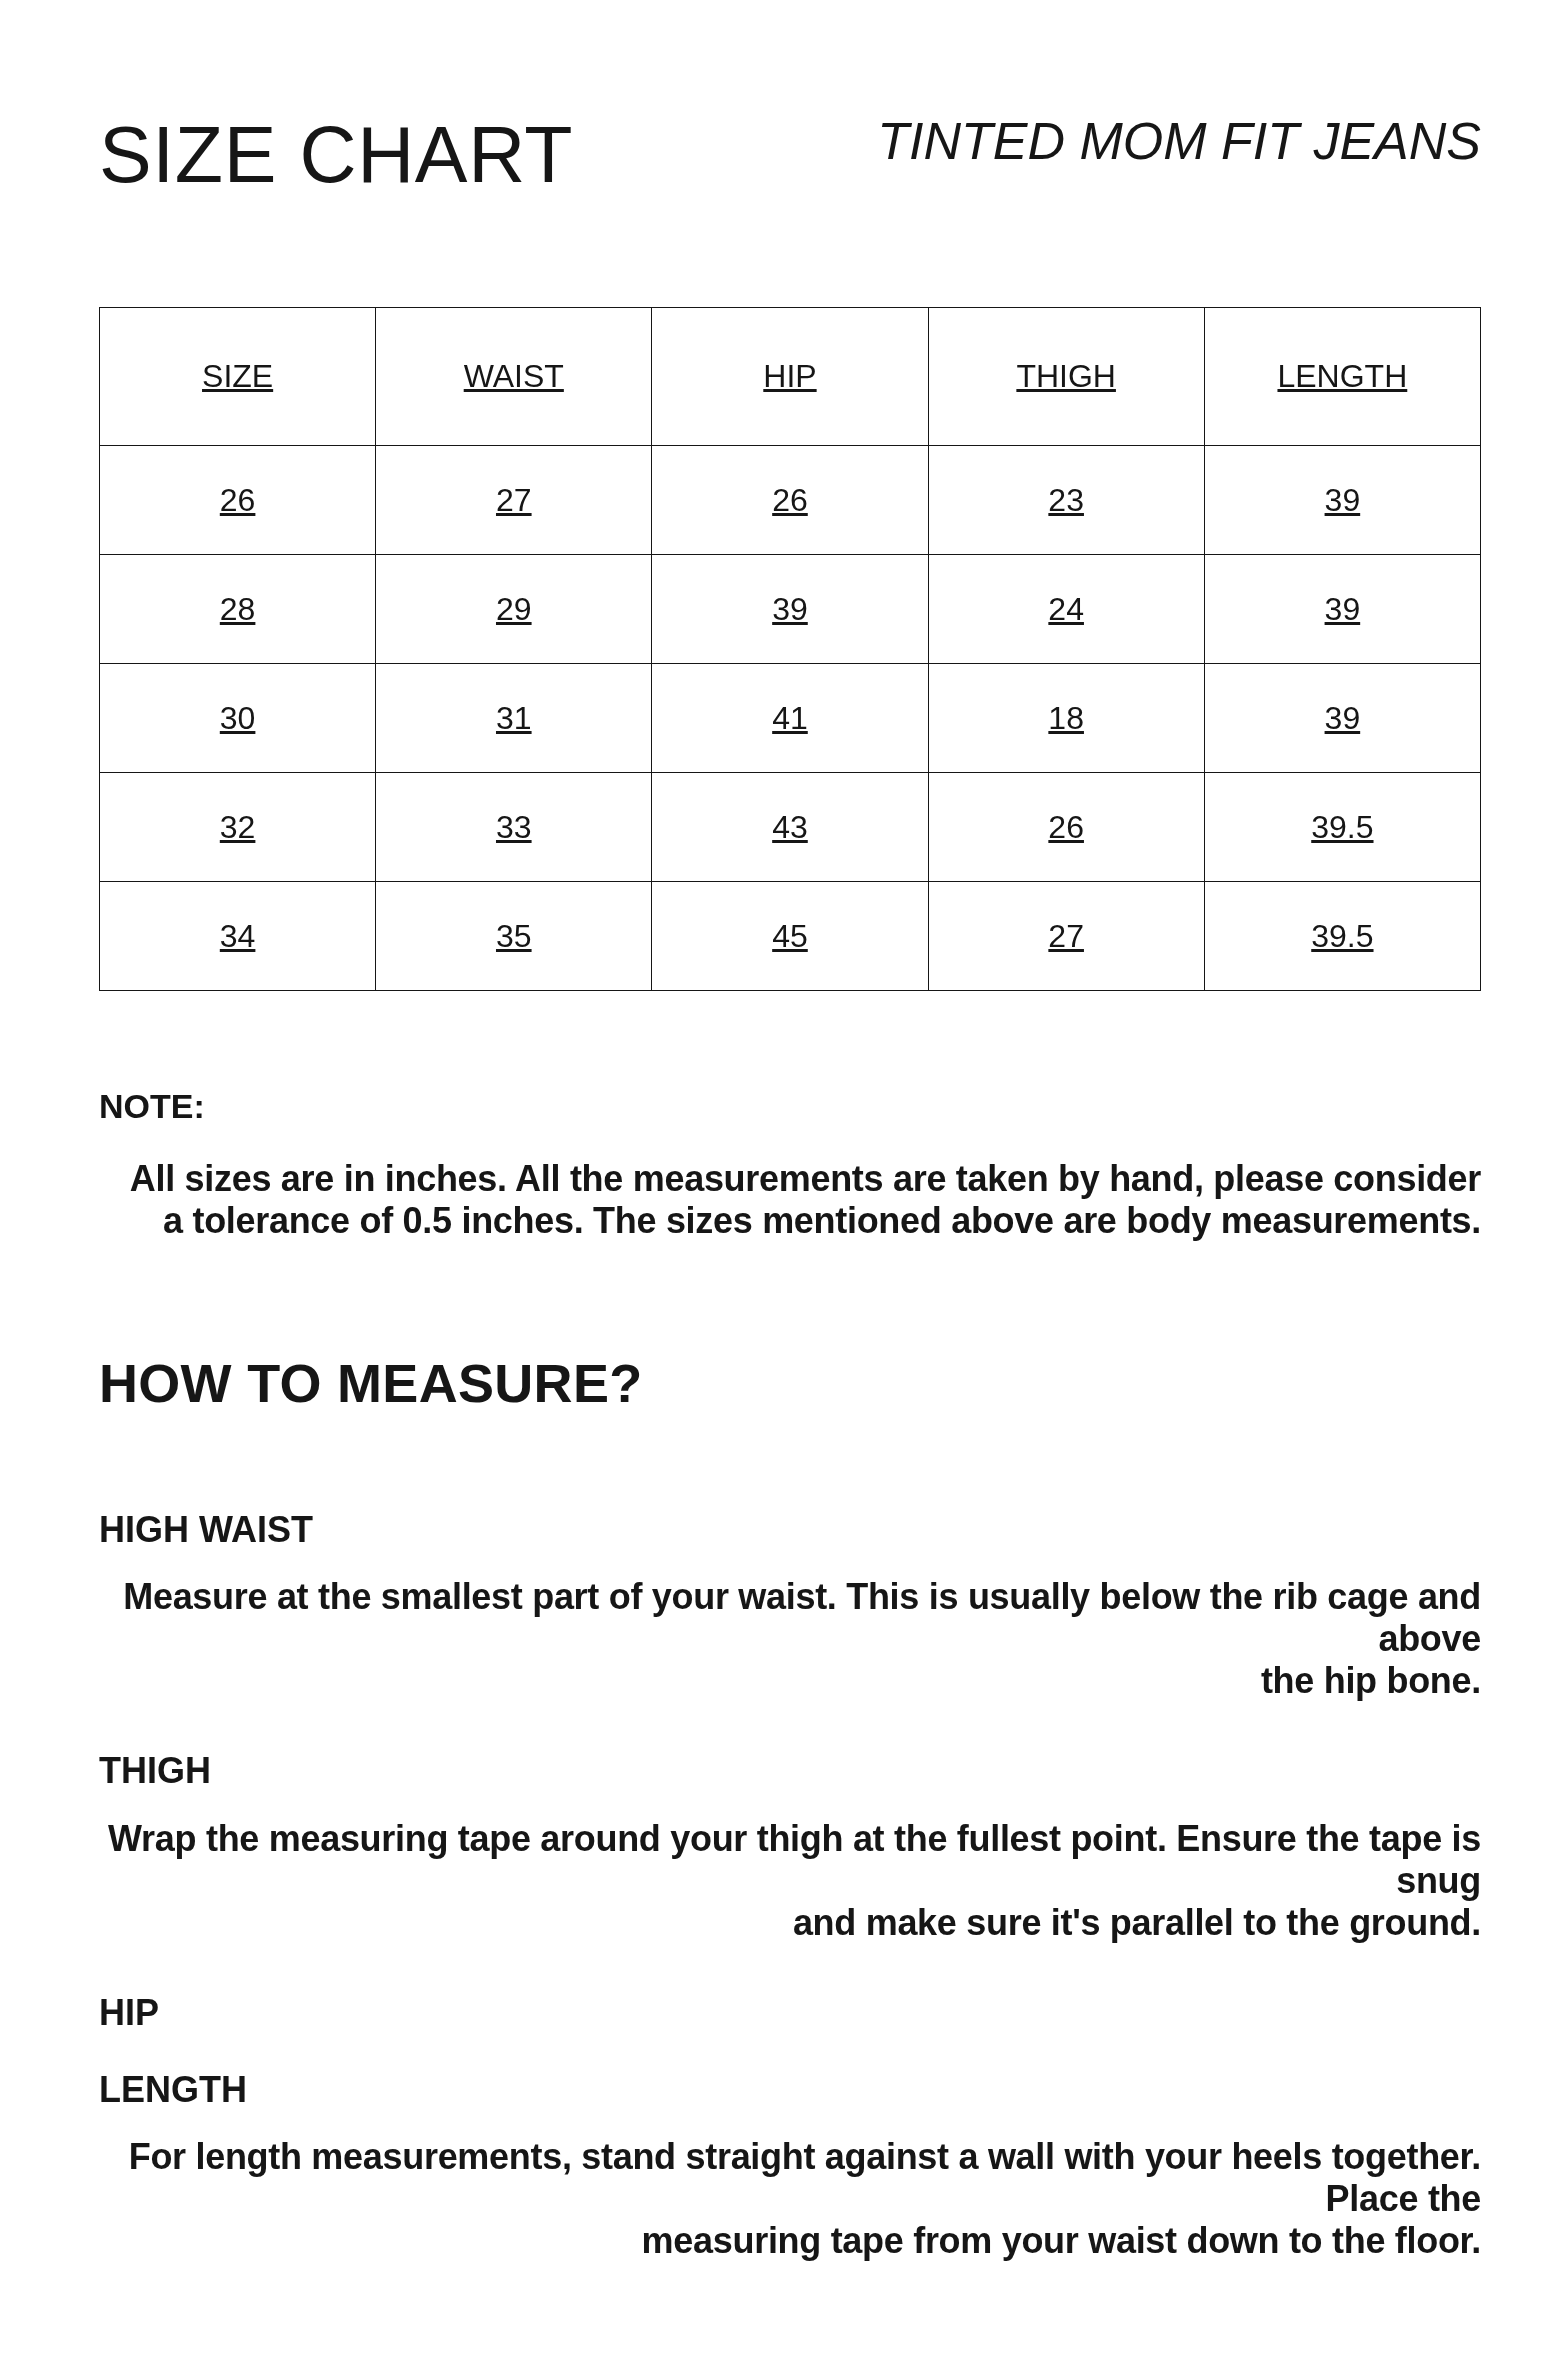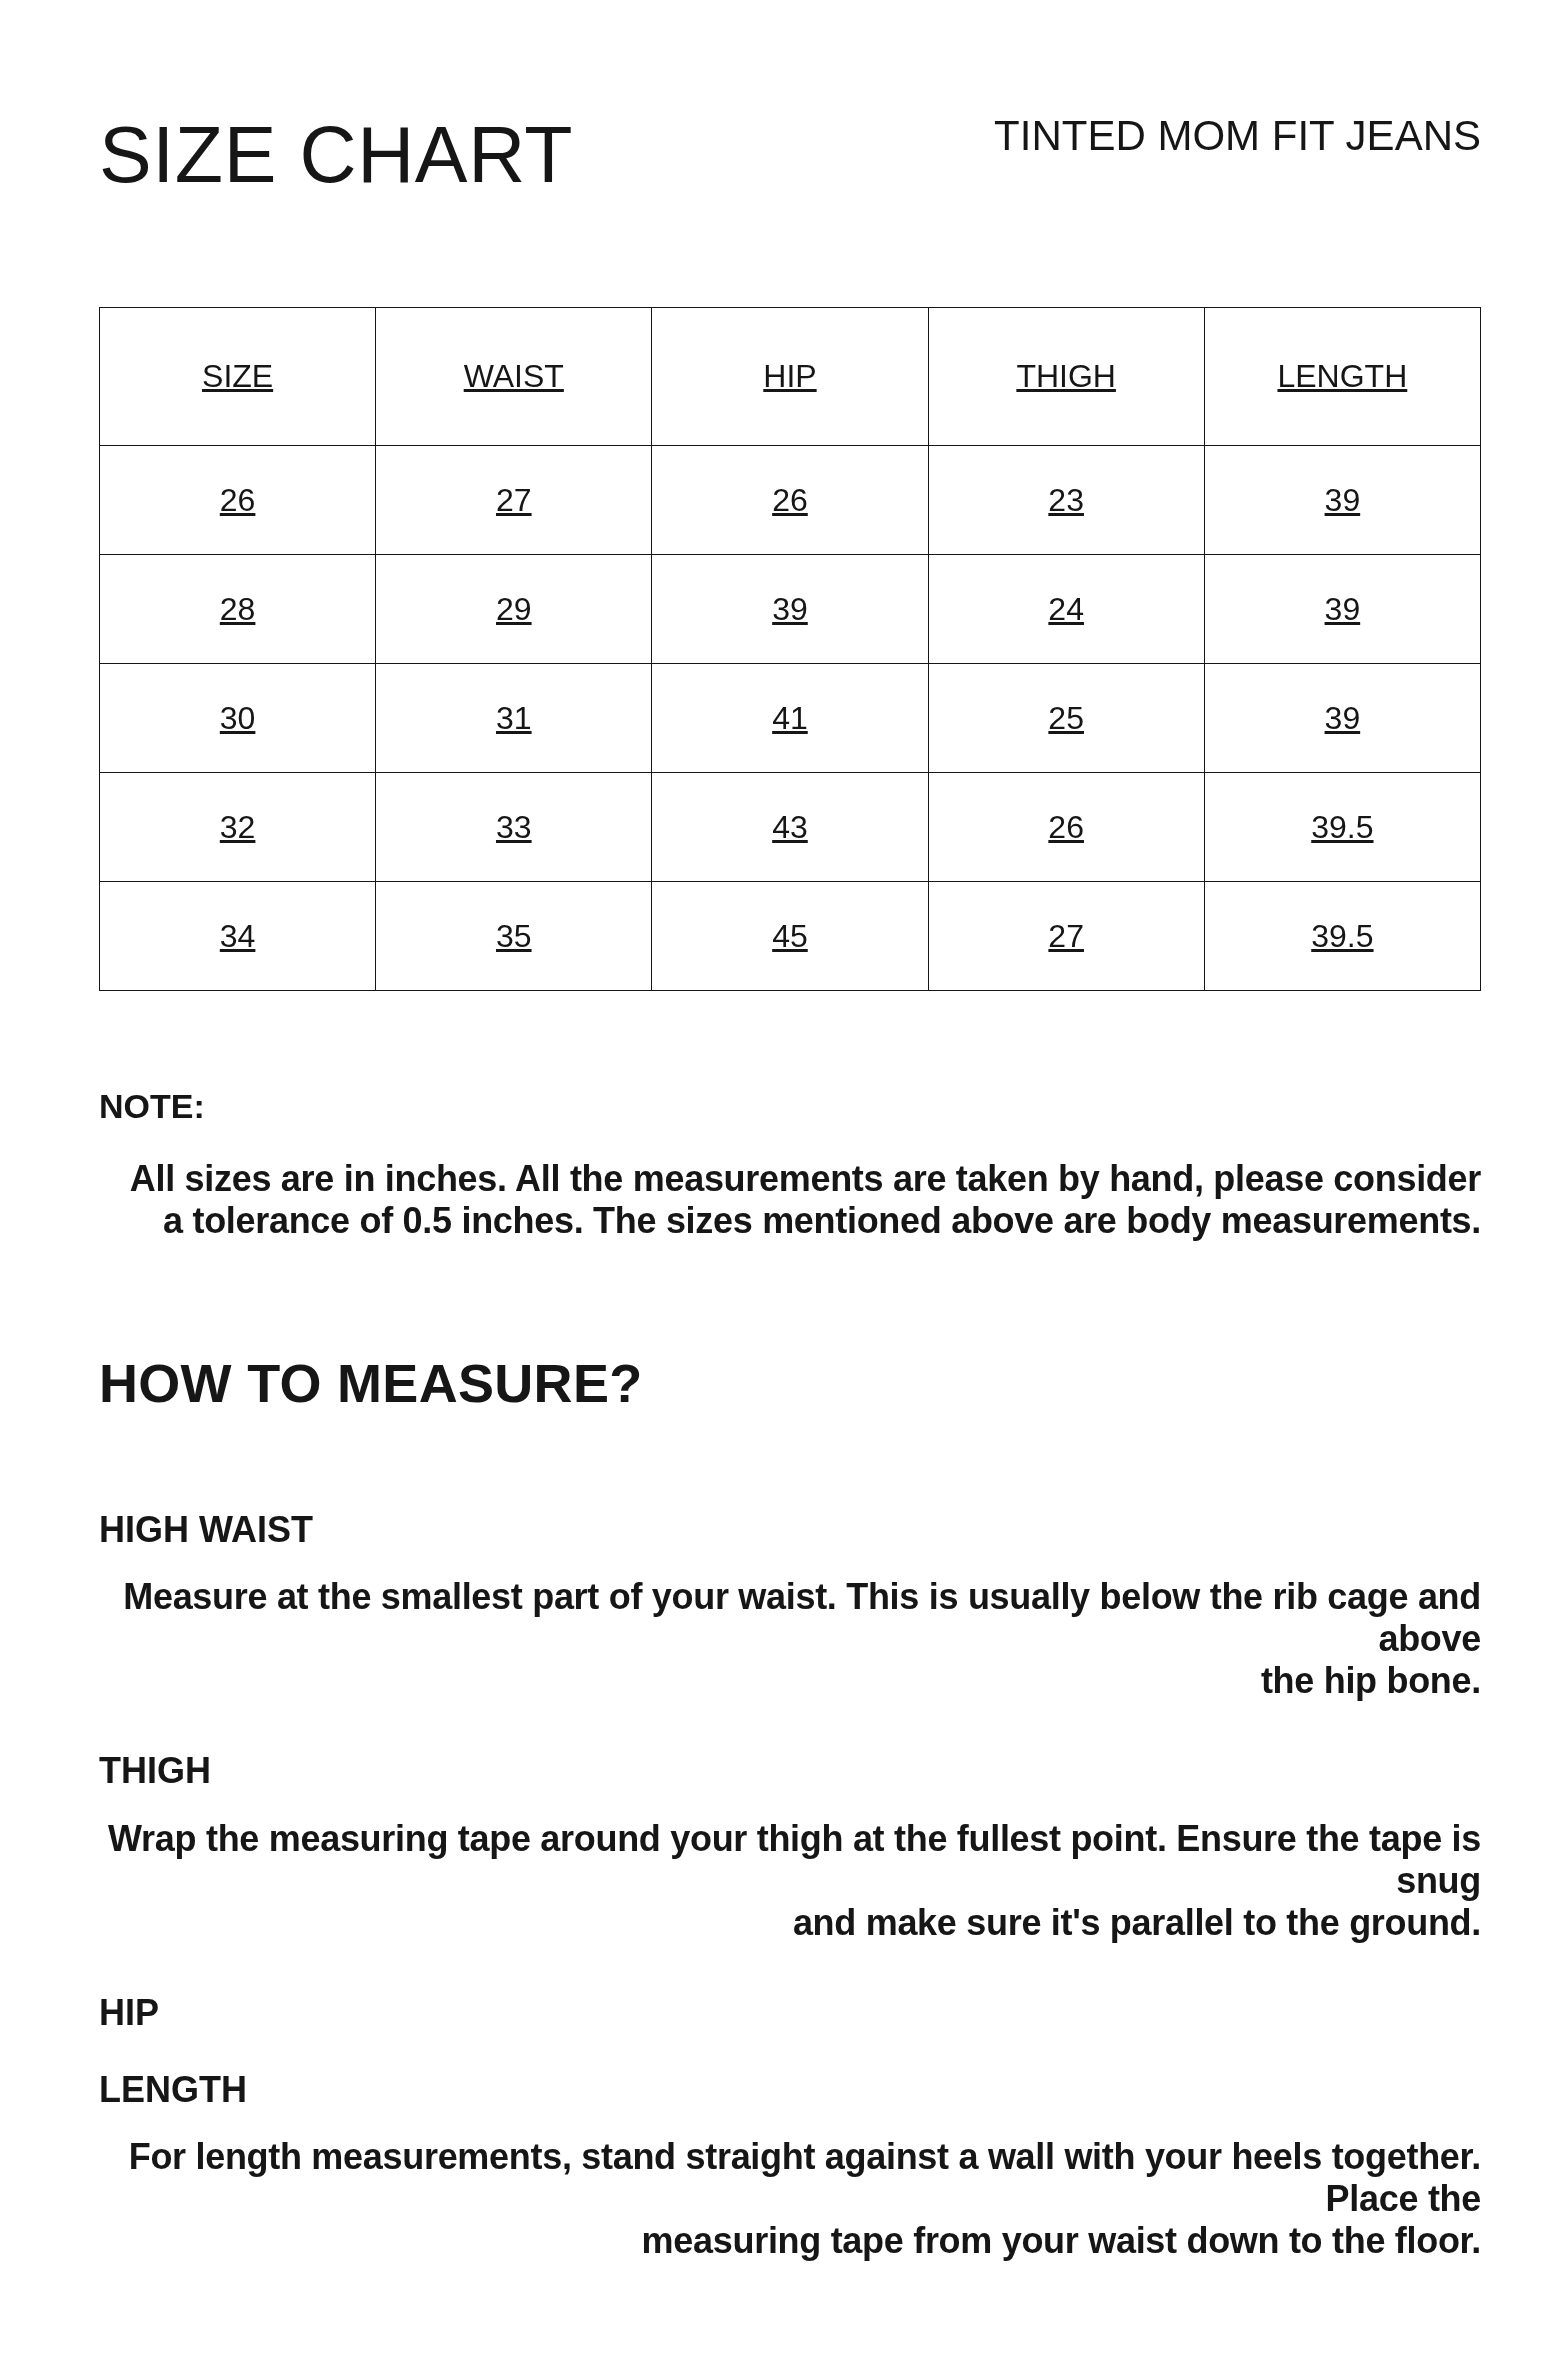--- a/index.html
+++ b/index.html
@@ -22,24 +22,25 @@
     margin-top: 115px;
   }
   .title {
     font-size: 79px;
     font-weight: 400;
     letter-spacing: 0.6px;
     line-height: 1;
     margin: 0;
   }
   .subtitle {
-    font-size: 42px;
+    font-size: 52px;
     font-weight: 400;
     letter-spacing: 0;
     line-height: 1;
+    font-style: italic;
   }
   table.size-table {
     margin-top: 113px;
     width: 100%;
     border-collapse: collapse;
     table-layout: fixed;
   }
   table.size-table th, table.size-table td {
     border: 1.1px solid #161616;
     border-top-width: 1.7px;
@@ -117,21 +118,21 @@
         <td>28</td>
         <td>29</td>
         <td>39</td>
         <td>24</td>
         <td>39</td>
       </tr>
       <tr>
         <td>30</td>
         <td>31</td>
         <td>41</td>
-        <td>25</td>
+        <td>18</td>
         <td>39</td>
       </tr>
       <tr>
         <td>32</td>
         <td>33</td>
         <td>43</td>
         <td>26</td>
         <td>39.5</td>
       </tr>
       <tr>

